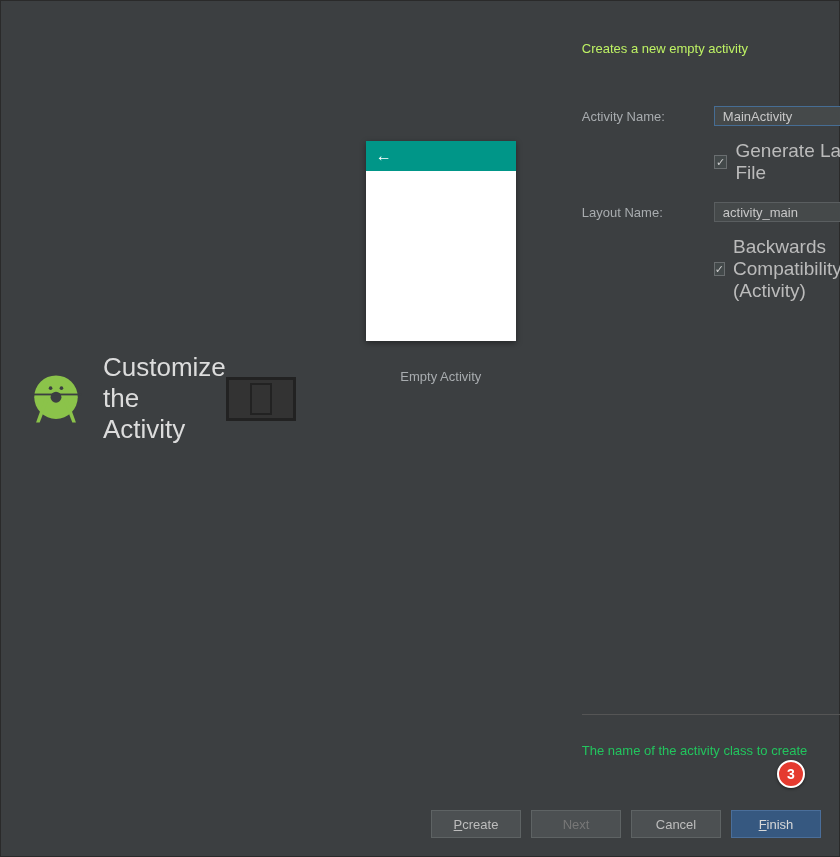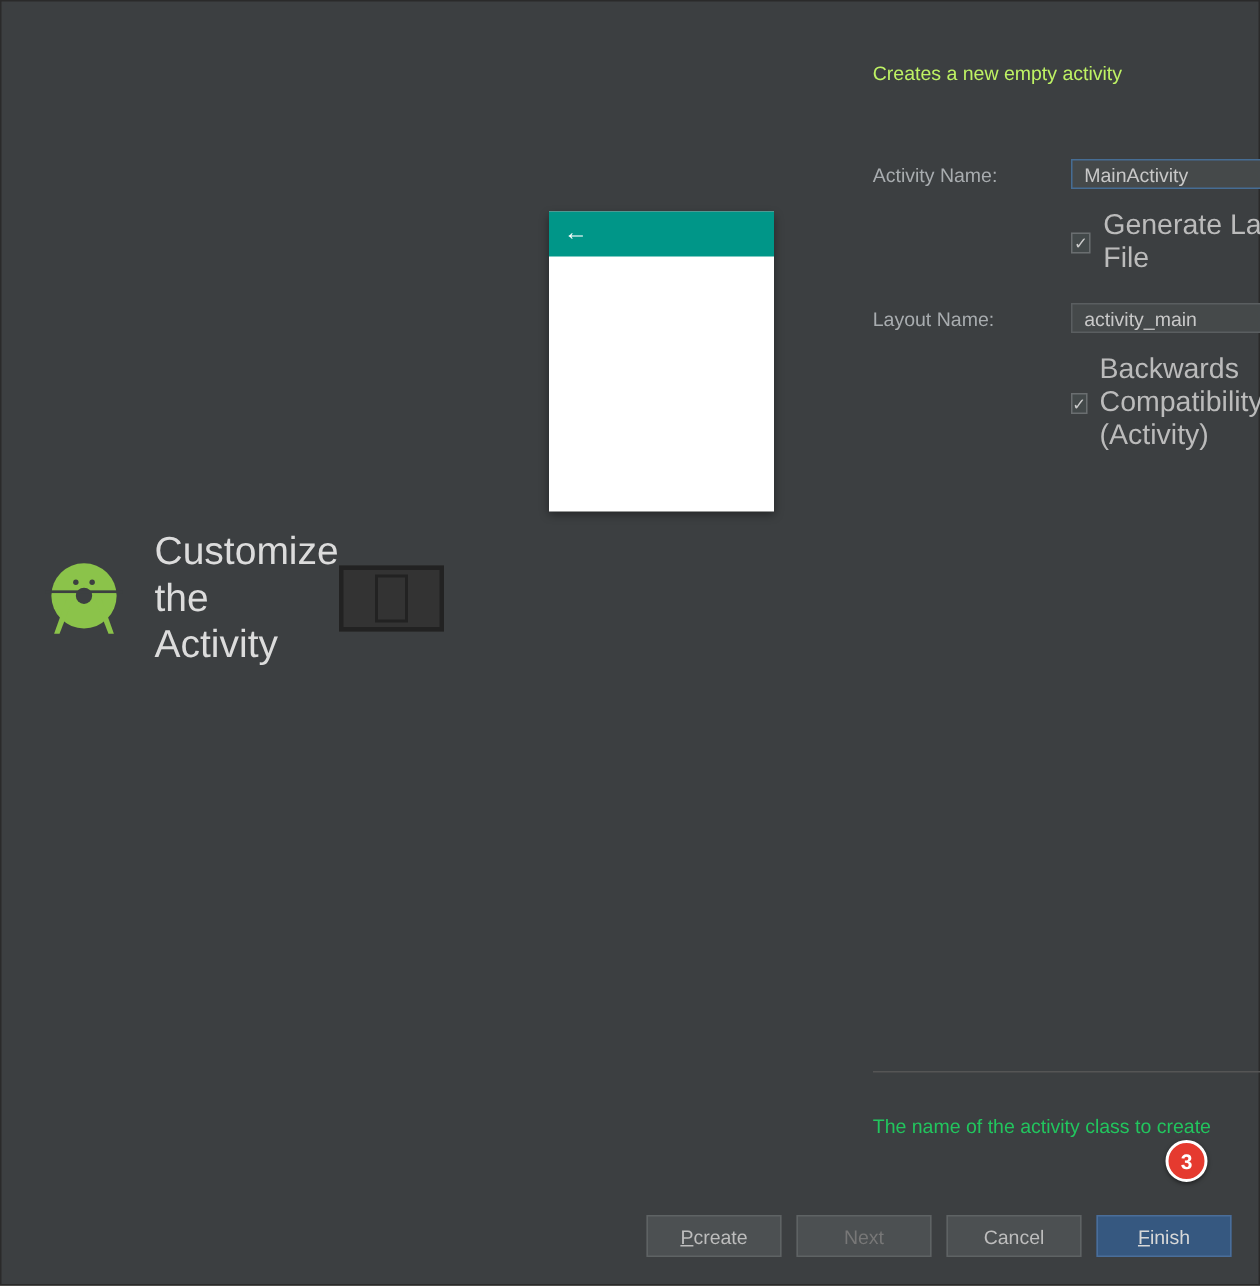--- a/index.html
+++ b/index.html
@@ -264,20 +264,21 @@
     <div class="divider"></div>
 
     <div class="main-row">
 
       <div class="preview-col">
         <div class="phone">
           <div class="phone-bar">
             <span class="back-arrow">←</span>
           </div>
         </div>
+        <div class="preview-label">Empty Activity</div>
       </div>
 
       <div class="form-col">
         <div class="description">Creates a new empty activity</div>
 
         <div class="form-area">
           <div class="form-row">
             <div class="form-label">Activity Name:</div>
             <div class="input-wrap">
               <input class="form-input focused" type="text" value="MainActivity" style="">

